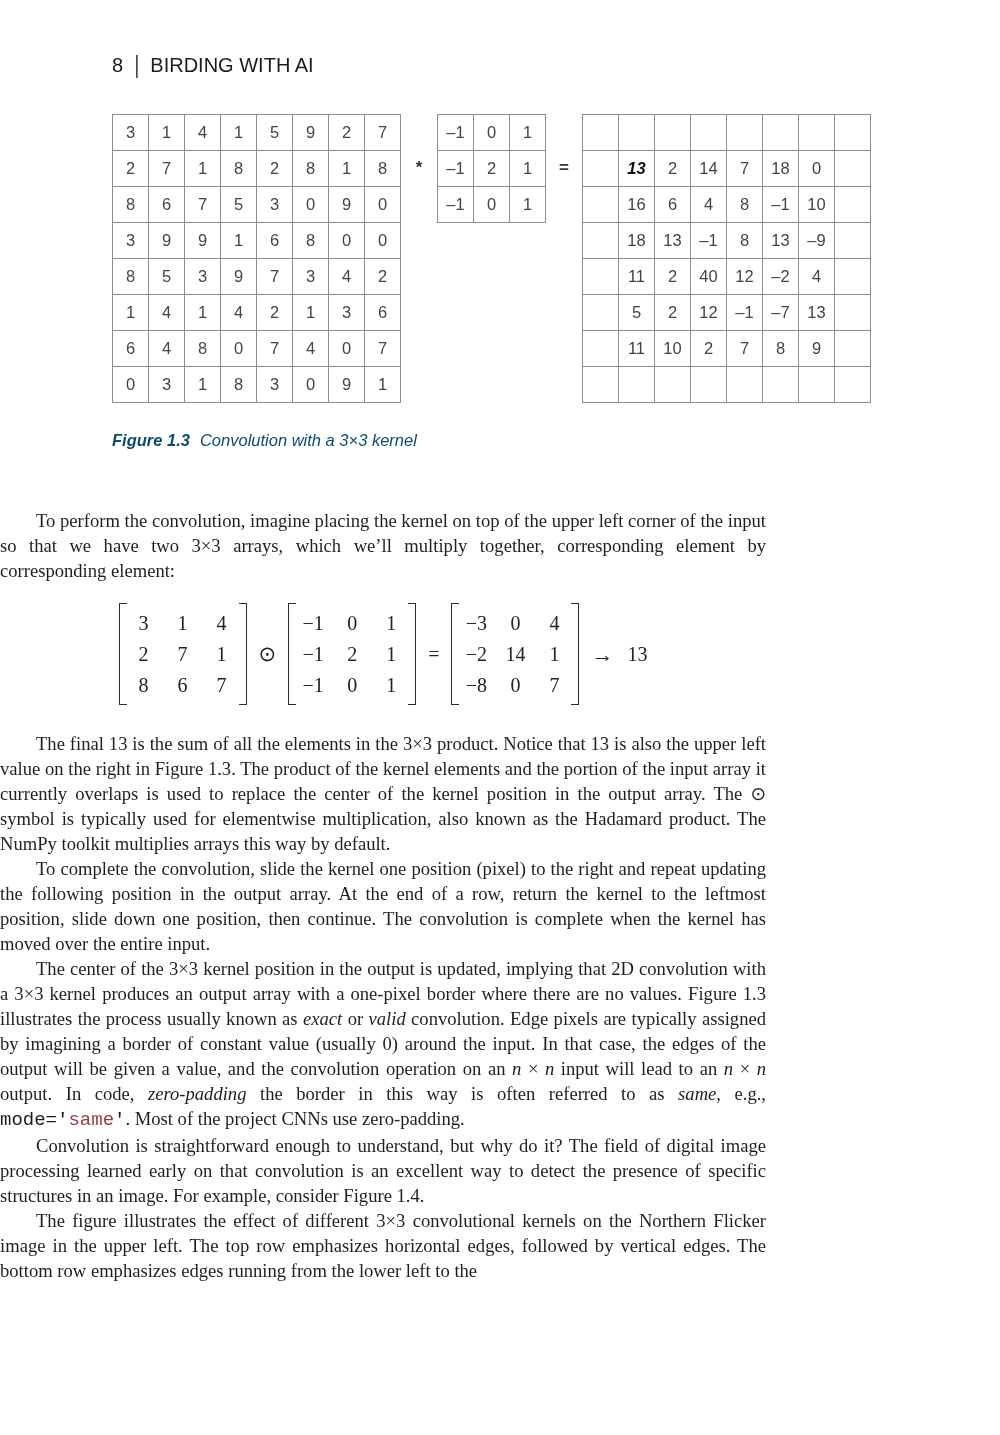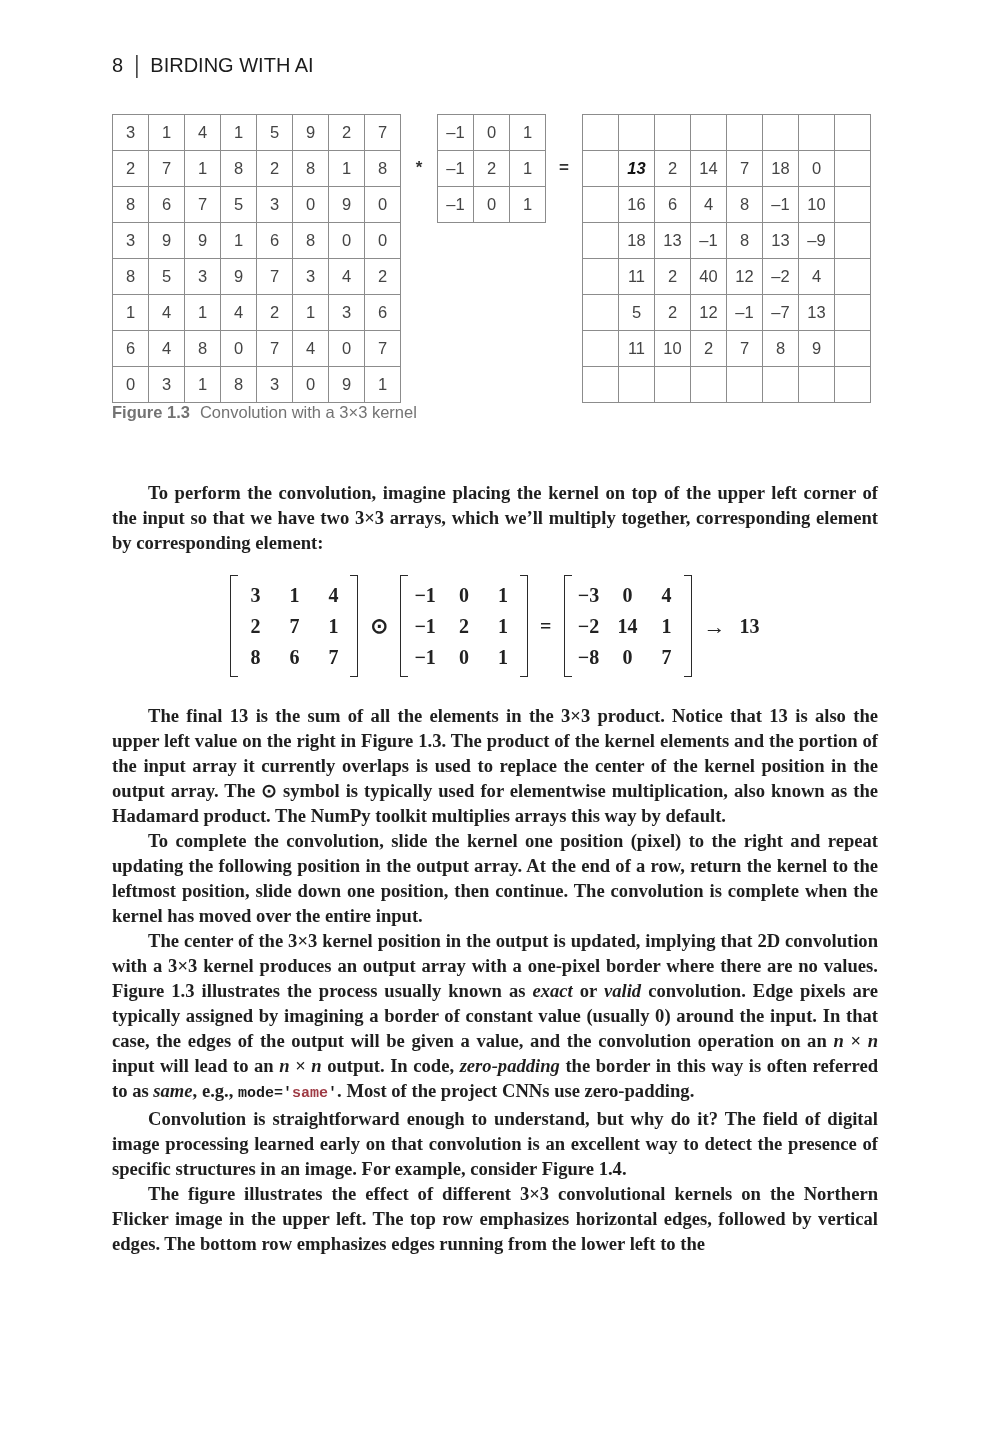--- a/index.html
+++ b/index.html
@@ -30,31 +30,32 @@
     display:flex; align-items:center; justify-content:center;
     font-family:"Liberation Sans", sans-serif; font-size:16.5px; color:#444;
   }
   .matrix-grid > div.bold-cell { font-weight:bold; font-style:italic; color:#111; }
   .op {
     width:36px; height:36px; margin-top:36px;
     display:flex; align-items:center; justify-content:center;
     font-family:"Liberation Sans", sans-serif; font-size:17px; font-weight:bold; color:#333;
   }
   .caption {
-    font-family:"Liberation Sans", sans-serif; font-size:16.5px; color:#737373;
+    margin-top:28px;
+    font-family:"Liberation Sans", sans-serif; font-size:16.5px; color:#0c4a6e;font-style:italic;
   }
   .caption b { font-weight:bold; }
   .caption span { margin-left:10px; }
   
-  .body { margin-left:112px; width:766px; margin-top:58px;
+  .body { width:766px; margin-top:58px;
     font-family:"Liberation Serif", serif; font-size:18.6px; line-height:25px;
-    text-align:justify; color:#1f1f1f;font-weight:bold;
+    text-align:justify; color:#1f1f1f;
   }
   .para { text-indent:36px; hyphens:none; }
-  .code { font-family:"Liberation Mono", monospace; font-size:15px; color:#1a1a1a; }
+  .code { font-family:"Liberation Mono", monospace; font-size:19px; color:#1a1a1a; }
   .code-string { color:#9e3a44; }
   
   .equation {
     margin:20px 0 26px 0;
     display:flex; align-items:center; justify-content:center; gap:11px;
     font-family:"Liberation Serif", serif; font-size:20px; color:#222;
     text-align:center;
   }
   .bmat {
     display:grid; grid-template-columns:repeat(3,auto);

